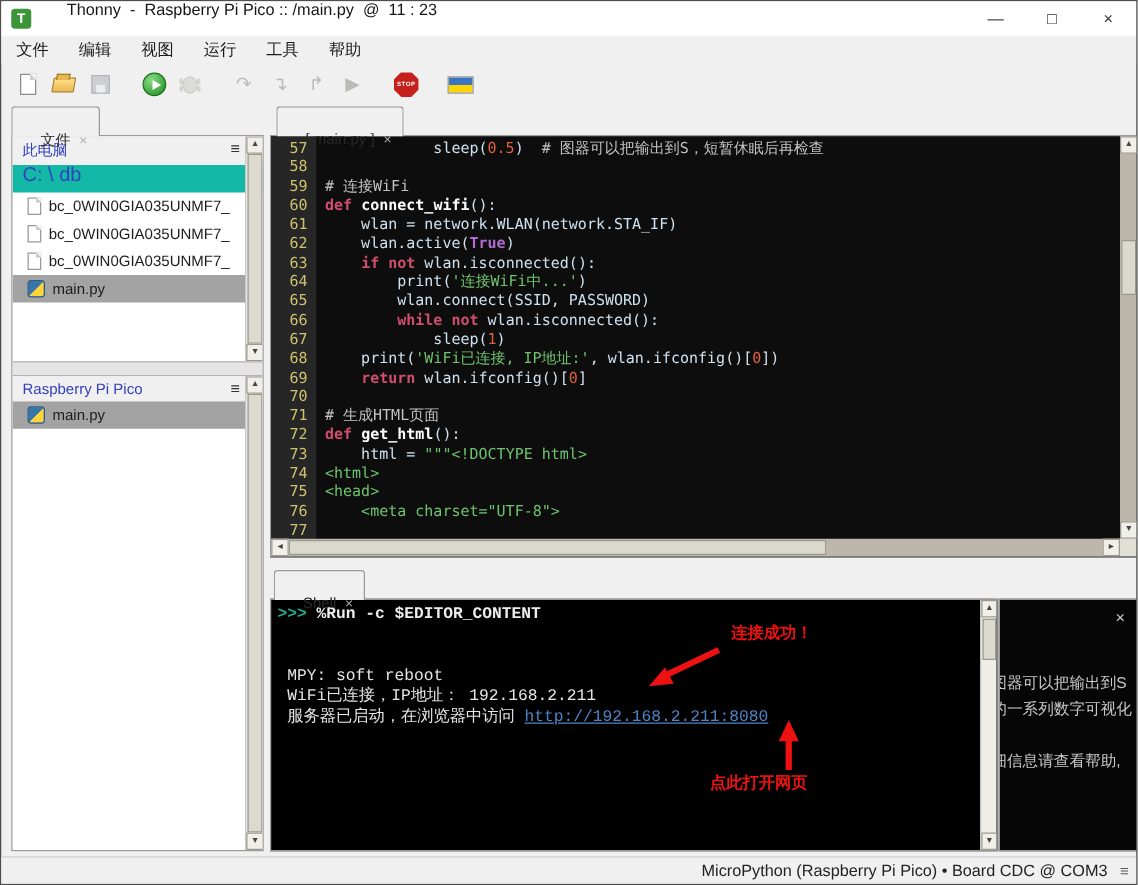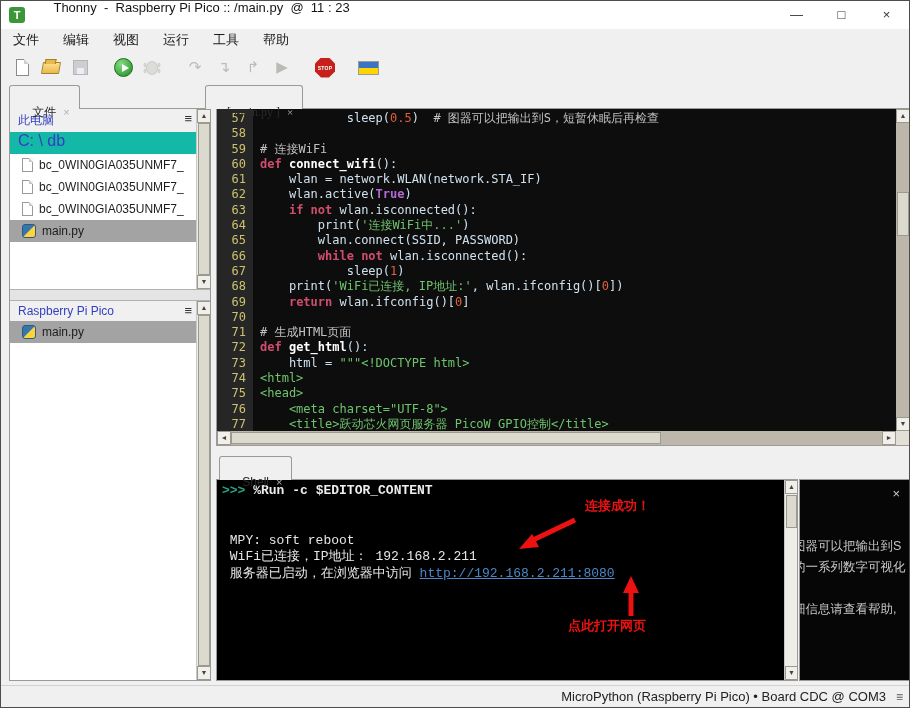--- a/index.html
+++ b/index.html
@@ -238,21 +238,21 @@
           </div>
         </div>
       <div class="vscroll">
         <div class="sbtn up">▲</div>
         <div class="sthumb full"></div>
         <div class="sbtn dn">▼</div>
       </div>
     </div>
   </div>
 
-  <div class="tab" style="left:204px; top:84px;font-family:Liberation Serif, serif;">
+  <div class="tab" style="left:220px; top:84px;">
     <span>[ main.py ]</span><span class="x">×</span>
   </div>
   <div id="editor">
     <div id="gutter-bg"></div>
     <div id="code-rows">
         <div class="cl"><span class="ln">57</span><span class="ct"><span class="tk-code">            sleep(</span><span class="tk-num">0.5</span><span class="tk-code">)  </span><span class="tk-com"># 图器可以把输出到S，短暂休眠后再检查</span></span></div>
         <div class="cl"><span class="ln">58</span><span class="ct"></span></div>
         <div class="cl"><span class="ln">59</span><span class="ct"><span class="tk-com"># 连接WiFi</span></span></div>
         <div class="cl"><span class="ln">60</span><span class="ct"><span class="tk-kw">def</span><span class="tk-code"> </span><span class="tk-fn">connect_wifi</span><span class="tk-code">():</span></span></div>
         <div class="cl"><span class="ln">61</span><span class="ct"><span class="tk-code">    wlan = network.WLAN(network.STA_IF)</span></span></div>
@@ -264,21 +264,21 @@
         <div class="cl"><span class="ln">67</span><span class="ct"><span class="tk-code">            sleep(</span><span class="tk-num">1</span><span class="tk-code">)</span></span></div>
         <div class="cl"><span class="ln">68</span><span class="ct"><span class="tk-code">    print(</span><span class="tk-str">'WiFi已连接, IP地址:'</span><span class="tk-code">, wlan.ifconfig()[</span><span class="tk-num">0</span><span class="tk-code">])</span></span></div>
         <div class="cl"><span class="ln">69</span><span class="ct"><span class="tk-code">    </span><span class="tk-kw">return</span><span class="tk-code"> wlan.ifconfig()[</span><span class="tk-num">0</span><span class="tk-code">]</span></span></div>
         <div class="cl"><span class="ln">70</span><span class="ct"></span></div>
         <div class="cl"><span class="ln">71</span><span class="ct"><span class="tk-com"># 生成HTML页面</span></span></div>
         <div class="cl"><span class="ln">72</span><span class="ct"><span class="tk-kw">def</span><span class="tk-code"> </span><span class="tk-fn">get_html</span><span class="tk-code">():</span></span></div>
         <div class="cl"><span class="ln">73</span><span class="ct"><span class="tk-code">    html = </span><span class="tk-str">"""&lt;!DOCTYPE html&gt;</span></span></div>
         <div class="cl"><span class="ln">74</span><span class="ct"><span class="tk-str">&lt;html&gt;</span></span></div>
         <div class="cl"><span class="ln">75</span><span class="ct"><span class="tk-str">&lt;head&gt;</span></span></div>
         <div class="cl"><span class="ln">76</span><span class="ct"><span class="tk-str">    &lt;meta charset="UTF-8"&gt;</span></span></div>
-        <div class="cl"><span class="ln">77</span><span class="ct"><span class="tk-str">    &lt;title&gt;跃动芯火网页服务器 PicoW GPIO控制&lt;/title&gt;</span></span></div>
+        <div class="cl"><span class="ln">77</span></div>
       </div>
     <div id="ed-vscroll" class="">
       <div class="sbtn up">▲</div>
       <div class="sthumb" id="ed-vthumb" style="top:83px;height:44px;"></div>
       <div class="sbtn dn">▼</div>
     </div>
     <div id="ed-hscroll">
       <div class="sbtn lf">◄</div>
       <div id="ed-hthumb"></div>
       <div class="sbtn rt">►</div>

